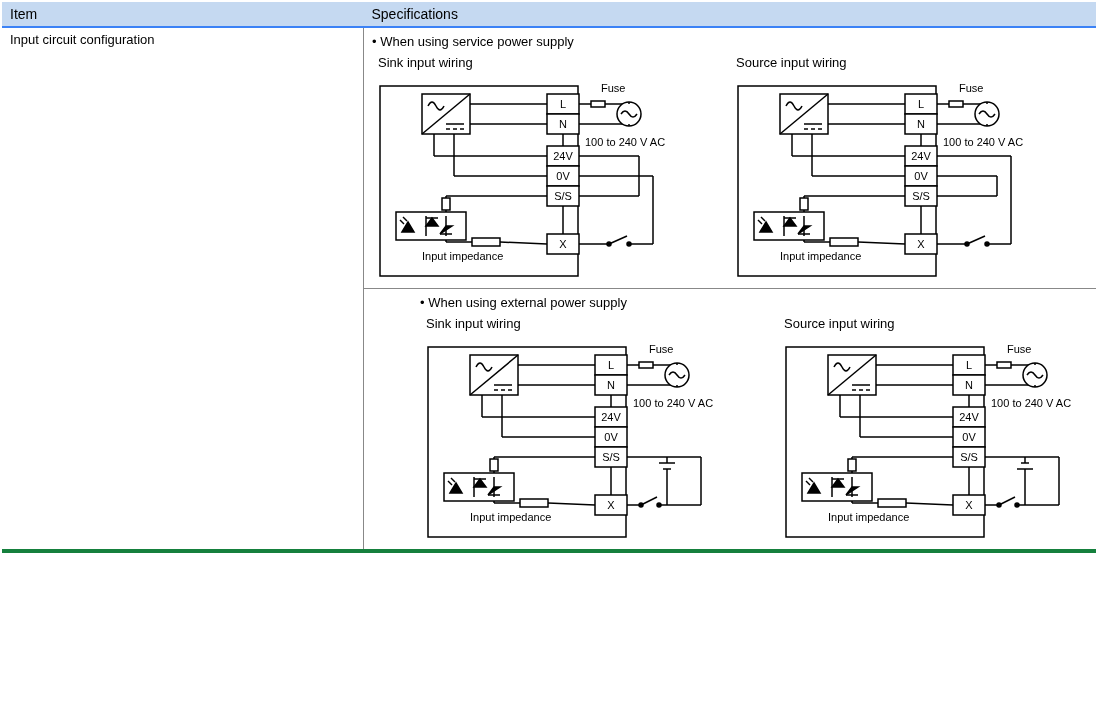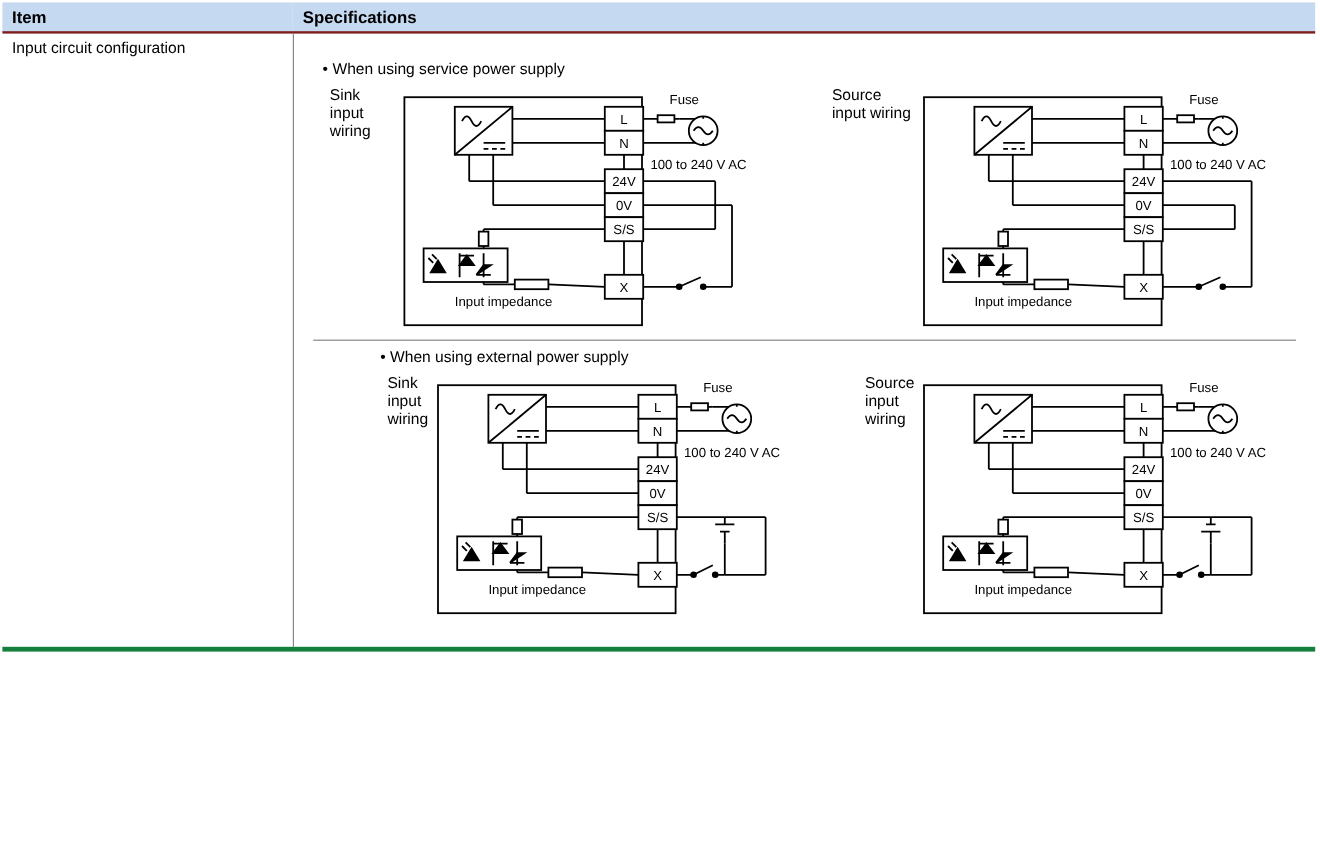--- a/index.html
+++ b/index.html
@@ -11,55 +11,55 @@
   }
   table.spec {
     border-collapse: collapse;
     width: 1094px;
     margin: 2px;
   }
   table.spec th {
     background: #c5d9f1;
     text-align: left;
     padding: 4px 8px;
-    font-weight: bold;
-    border-bottom: 2px solid #7f1d1d;
+    font-weight: normal;
+    border-bottom: 2px solid #3b82f6;
     font-size: 14px;
   }
   table.spec td {
     vertical-align: top;
     padding: 4px 8px;
     border-right: 1px solid #888;
     border-bottom: 4px solid #15803d;
   }
   table.spec td:first-child {
     width: 380px;
     border-left: none;
   }
   table.spec td:last-child {
     border-right: none;
-    padding: 16px;
+    padding: 0;
   }
   table.spec th:first-child { width: 390px; }
   .sect {
     border-bottom: 1px solid #888;
     padding: 6px 8px 4px 8px;
   }
   .sect:last-child { border-bottom: none; margin-left: 48px; }
   .bullet {
     font-size: 13px;
     margin-bottom: 4px;
   }
   .row-diag {
     display: flex;
     gap: 48px;
   }
   .col-diag {
     display: flex;
-    flex-direction: row;
+    flex-direction: column;
   }
   .diag-title {
     font-size: 13px;
     margin: 2px 0 4px 6px;
   }
   svg.diag {
     display: block;
   }
 </style>
 </head>

